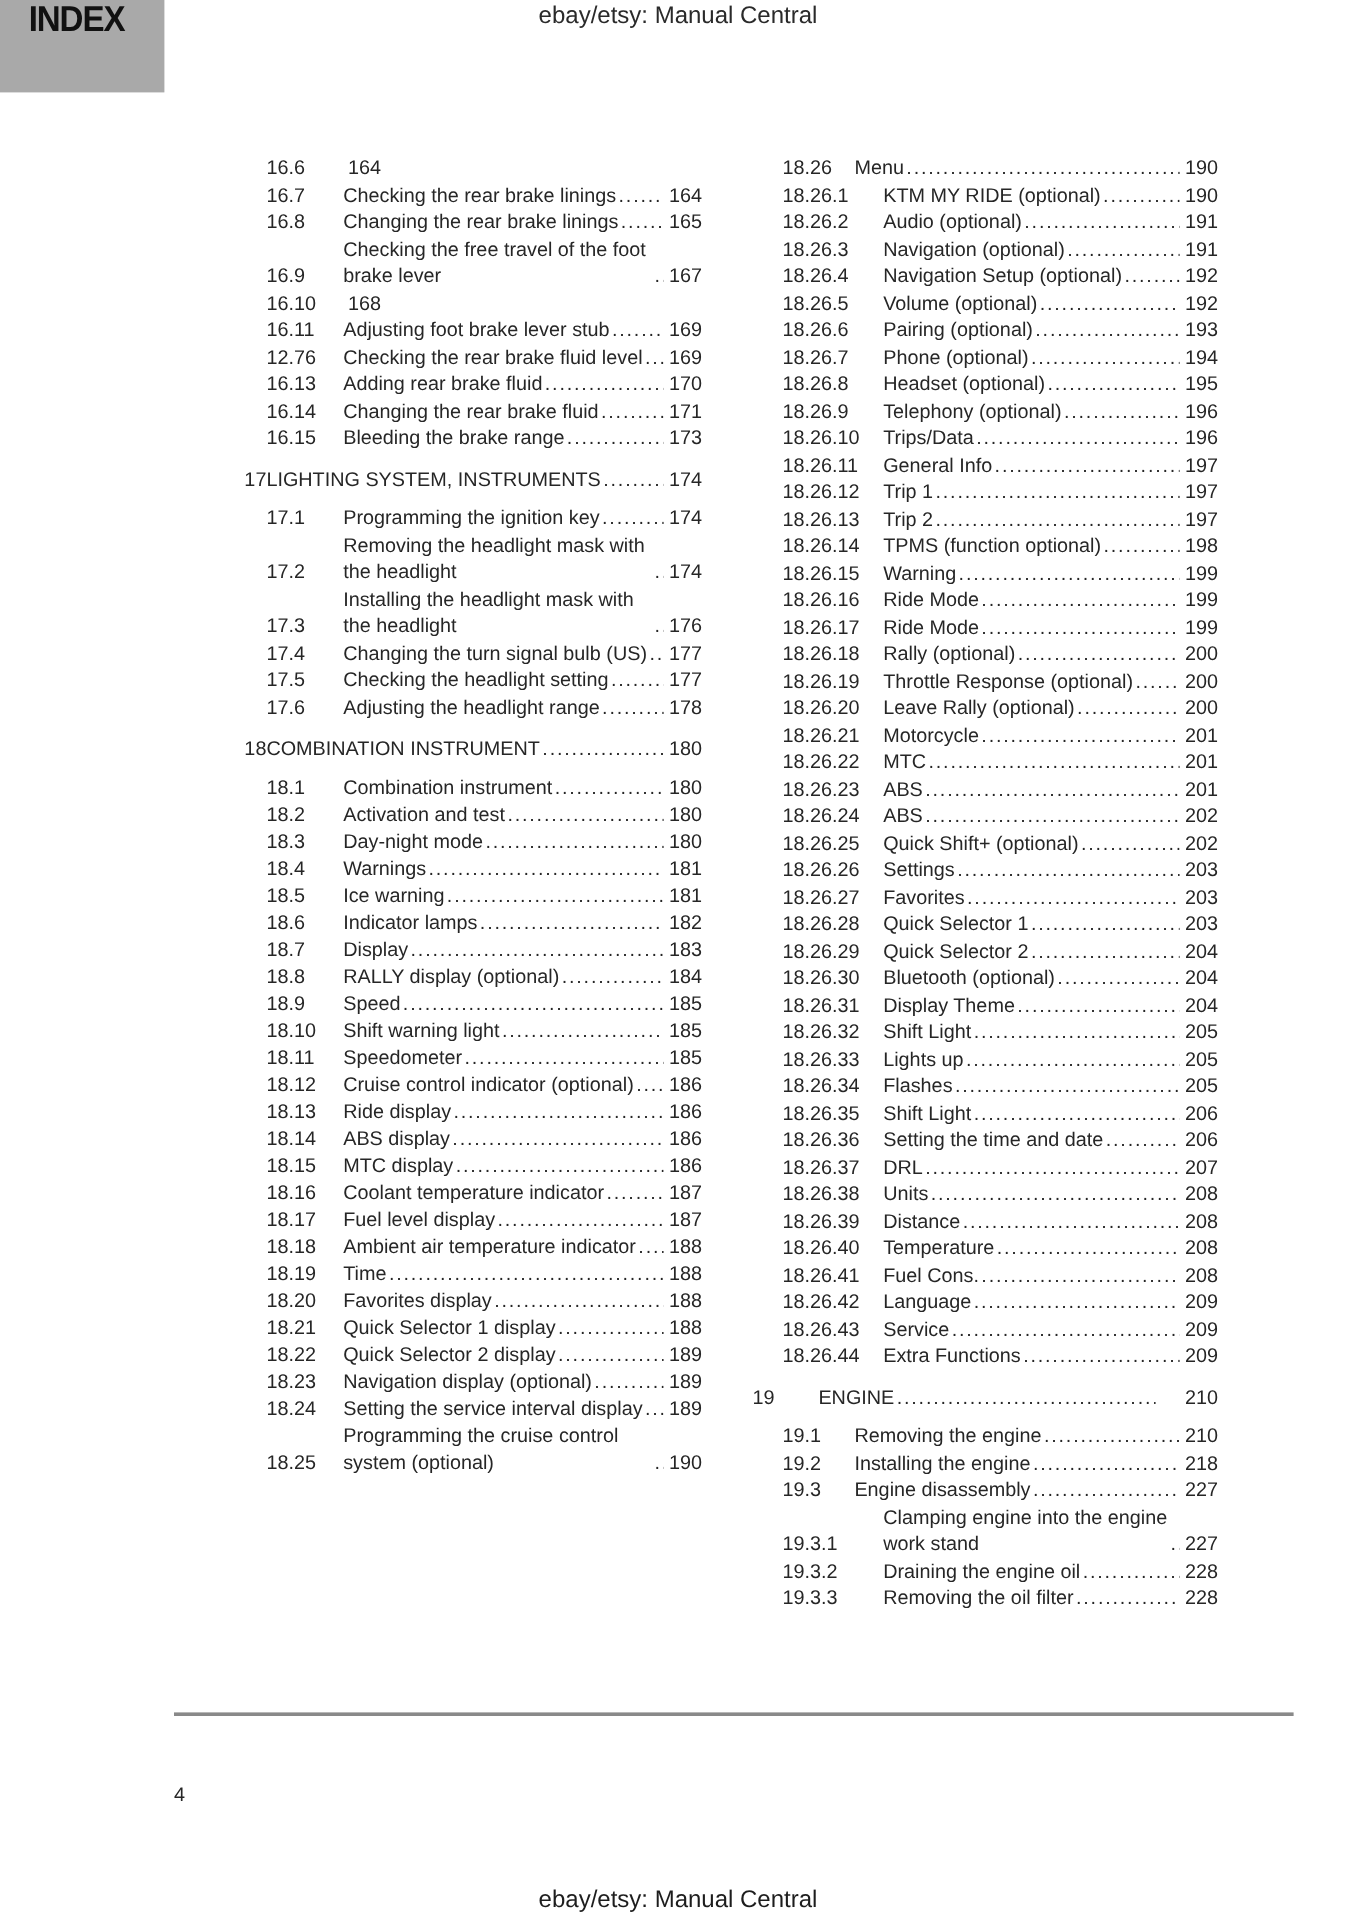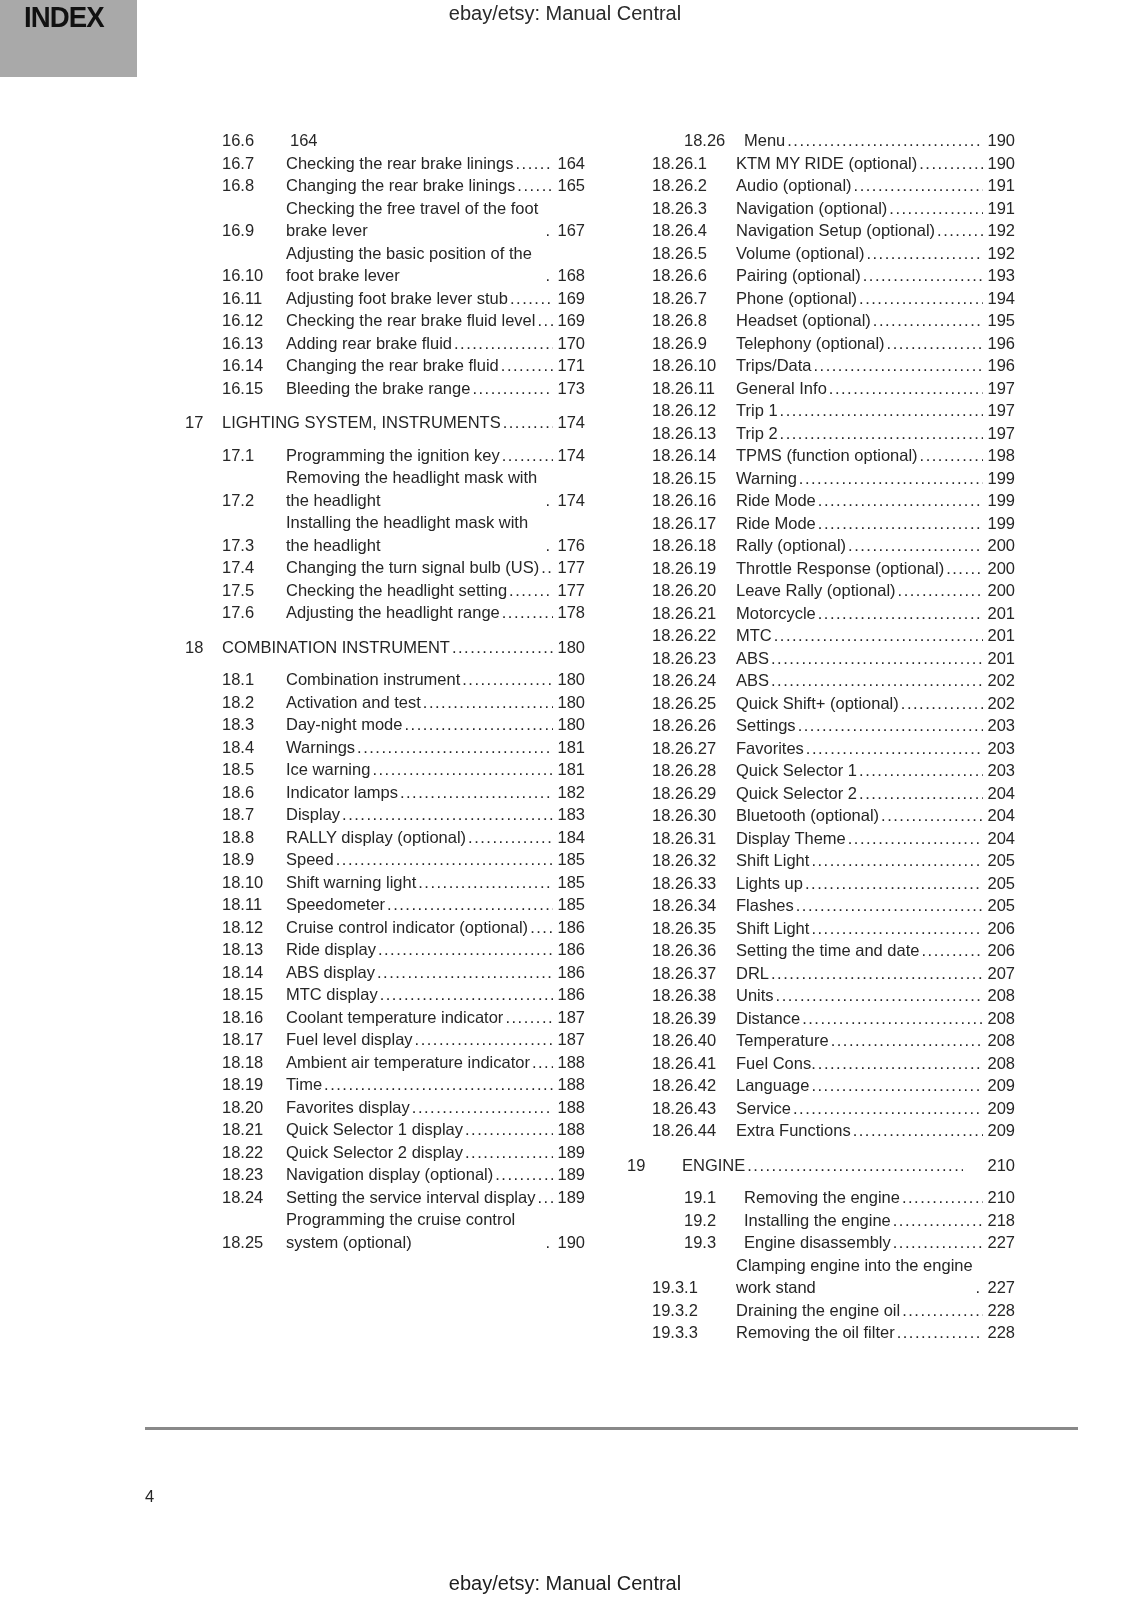--- a/index.html
+++ b/index.html
@@ -84,29 +84,29 @@
   }
   .e-page {
     flex: none;
     min-width: 24px;
     padding-left: 4px;
     text-align: right;
   }
 
   
   .toc-col-left .lv-chapter { margin: 12px 0 10px 0; }
-  .toc-col-left .lv-chapter .e-num { width: 37px; }
+  .toc-col-left .lv-chapter .e-num { width: 37px; text-align: right; }
   .toc-col-left .lv-sub { margin-left: 37px; }
   .toc-col-left .lv-sub .e-num { width: 64px; }
 
   
   .toc-col-right .lv-chapter { margin: 12px 0 10px 0; gap: 20px; }
   .toc-col-right .lv-chapter .e-num { width: 35px; }
   .toc-col-right .lv-sub { margin-left: 25px; }
-  .toc-col-right .lv-sub .e-num { width: 60px; margin-left: 32px; }
+  .toc-col-right .lv-sub .e-num { width: 60px; }
   .toc-col-right .lv-subsub { margin-left: 25px; }
   .toc-col-right .lv-subsub .e-num { width: 84px; }
 
   
   .footer-rule {
     position: absolute;
     top: 1427px;
     left: 145px;
     width: 933px;
     height: 3px;
@@ -162,36 +162,32 @@
       <div class="entry lv-sub">
     <span class="e-num">16.9</span>
     <span class="e-mid">
       <span class="e-title">Checking the free travel of the foot brake lever</span>
       <span class="e-dots"></span>
     </span>
     <span class="e-page">167</span>
   </div>
       <div class="entry lv-sub">
     <span class="e-num">16.10</span>
-    <span class="e-mid">
-      <span class="e-title">Adjusting the basic position of the foot brake lever</span>
-      <span class="e-dots"></span>
-    </span>
     <span class="e-page">168</span>
   </div>
       <div class="entry lv-sub">
     <span class="e-num">16.11</span>
     <span class="e-mid">
       <span class="e-title">Adjusting foot brake lever stub</span>
       <span class="e-dots"></span>
     </span>
     <span class="e-page">169</span>
   </div>
       <div class="entry lv-sub">
-    <span class="e-num">16.12</span>
+    <span class="e-num">12.76</span>
     <span class="e-mid">
       <span class="e-title">Checking the rear brake fluid level</span>
       <span class="e-dots"></span>
     </span>
     <span class="e-page">169</span>
   </div>
       <div class="entry lv-sub">
     <span class="e-num">16.13</span>
     <span class="e-mid">
       <span class="e-title">Adding rear brake fluid</span>

